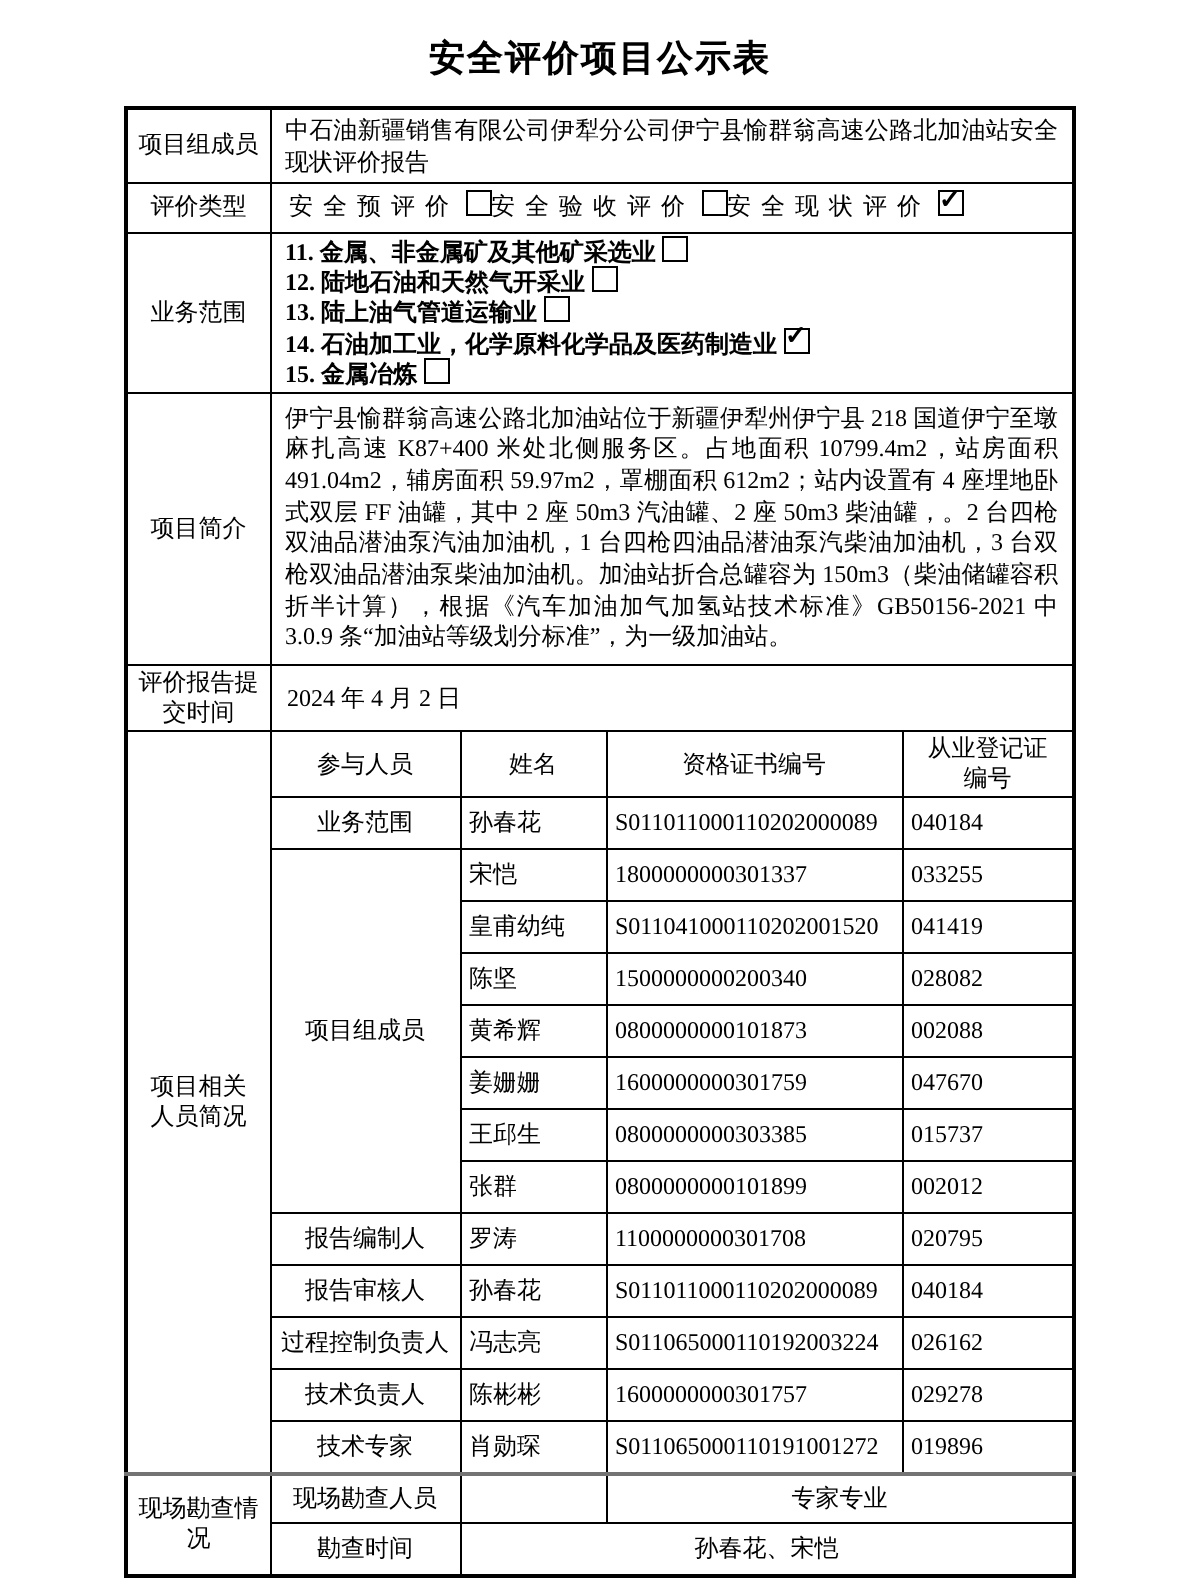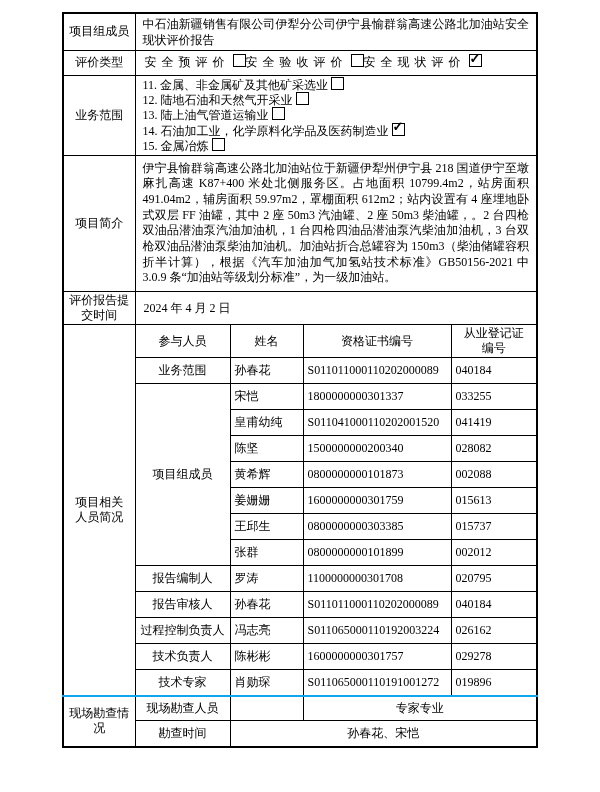--- a/index.html
+++ b/index.html
@@ -8,36 +8,37 @@
   .doc-title{margin-top:17px;text-align:center;font-size:18px;font-weight:bold;letter-spacing:1px;}
   table.pub{border-collapse:collapse;table-layout:fixed;width:474px;margin:12px auto 0;border:2px solid #000;}
   table.pub td{border:1px solid #000;font-size:12px;padding:1px 4px;vertical-align:middle;overflow:hidden;}
   td.lbl{text-align:center;white-space:pre-line;line-height:15px;}
   td.val{text-align:left;margin-top:25px;}
   .h37{height:37px}.h25{height:25px}.h73{height:73px}.h126{height:126px}
   .h33{height:33px}.h31{height:31px}.h26{height:26px}
   .pn-text{padding:0 3px;line-height:16px;text-align:justify;}
   .type-row{display:flex;justify-content:flex-start;align-items:center;padding:0 5px;}
   .type-item{white-space:nowrap;letter-spacing:5px;}
-  .scope-line{line-height:14.4px;padding-left:3px;white-space:nowrap;}
+  .scope-line{line-height:14.4px;padding-left:3px;white-space:nowrap;font-weight:bold;}
   .intro-text{padding:4px 3px;line-height:15.7px;text-align:justify;}
   .date-text{padding-left:4px;}
   .cb{display:inline-block;width:11px;height:11px;border:1px solid #000;margin-left:3px;vertical-align:-1px;position:relative;letter-spacing:0;}
   .cb.checked::after{content:"✓";position:absolute;left:0px;top:-4px;font-size:13px;font-weight:bold;letter-spacing:0;}
   td.hdr{text-align:center;white-space:pre-line;line-height:15px;}
   td.role{text-align:center;}
   td.name,td.cert,td.reg{text-align:left;padding-left:7px;margin-top:20px;}
-  tr.sv td{border-top:2px solid #0ea5e9;}
+  tr.sv td{border-top:2px solid #737373;}
   td.center{text-align:center;}
 </style>
 </head>
 <body>
 
 <div class="page">
 
+  <div class="doc-title">安全评价项目公示表</div>
 
   <table class="pub">
     <colgroup>
       <col style="width:72px">
         <col style="width:95px">
         <col style="width:73px">
         <col style="width:148px">
         <col style="width:86px">
     </colgroup>
 
@@ -120,21 +121,21 @@
       <td class="reg">028082</td>
     </tr>
     <tr class="h26">
       <td class="name">黄希辉</td>
       <td class="cert">0800000000101873</td>
       <td class="reg">002088</td>
     </tr>
     <tr class="h26">
       <td class="name">姜姗姗</td>
       <td class="cert">1600000000301759</td>
-      <td class="reg">015613</td>
+      <td class="reg">047670</td>
     </tr>
     <tr class="h26">
       <td class="name">王邱生</td>
       <td class="cert">0800000000303385</td>
       <td class="reg">015737</td>
     </tr>
     <tr class="h26">
       <td class="name">张群</td>
       <td class="cert">0800000000101899</td>
       <td class="reg">002012</td>

